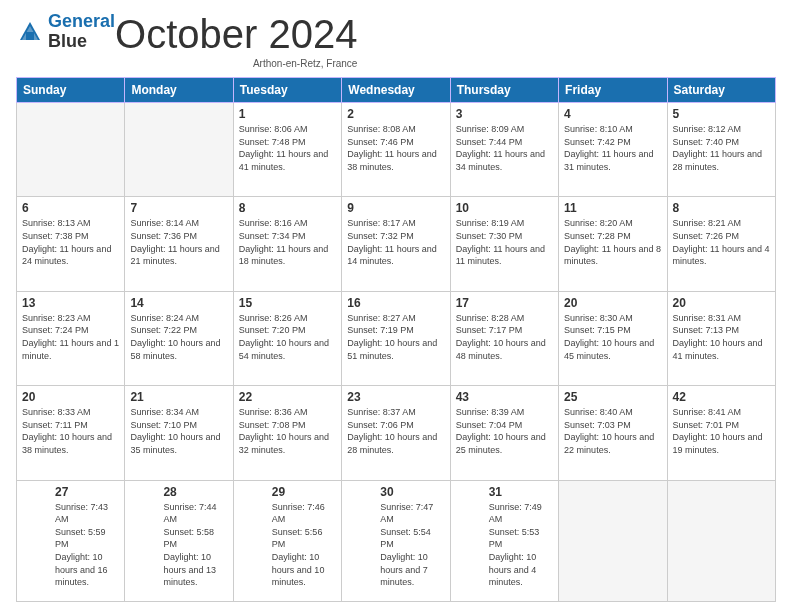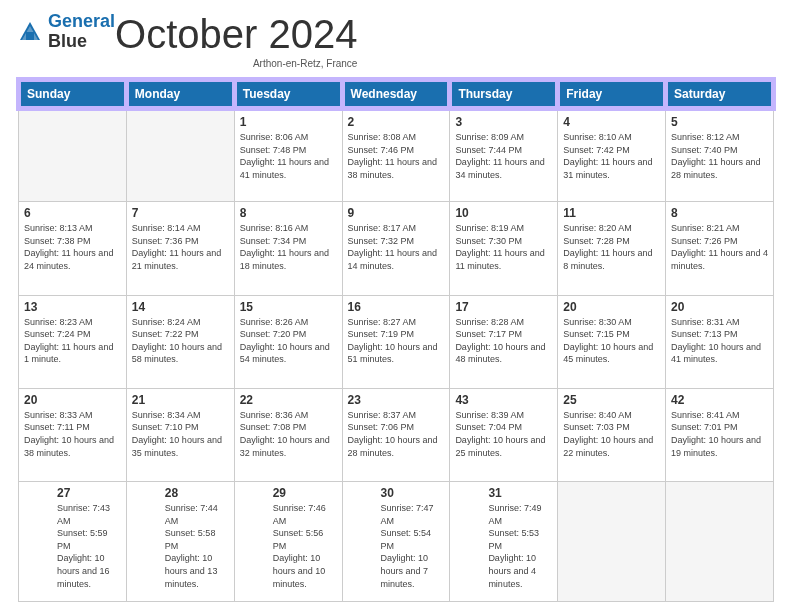--- a/index.html
+++ b/index.html
@@ -59,21 +59,21 @@
       width: 100%;
       table-layout: fixed;
     }
     .calendar th {
       background: #1a6faf;
       color: #fff;
       text-align: left;
       padding: 5px 6px;
       font-size: 12px;
       font-weight: bold;
-      border: 5px solid #c4b5fd;
+      border: 1px solid #c4b5fd;
     }
     .calendar td {
       border: 1px solid #ccc;
       vertical-align: top;
       padding: 4px 5px;
       font-size: 9.5px;
       color: #333;
       background: #fff;
       height: 88px;
     }

